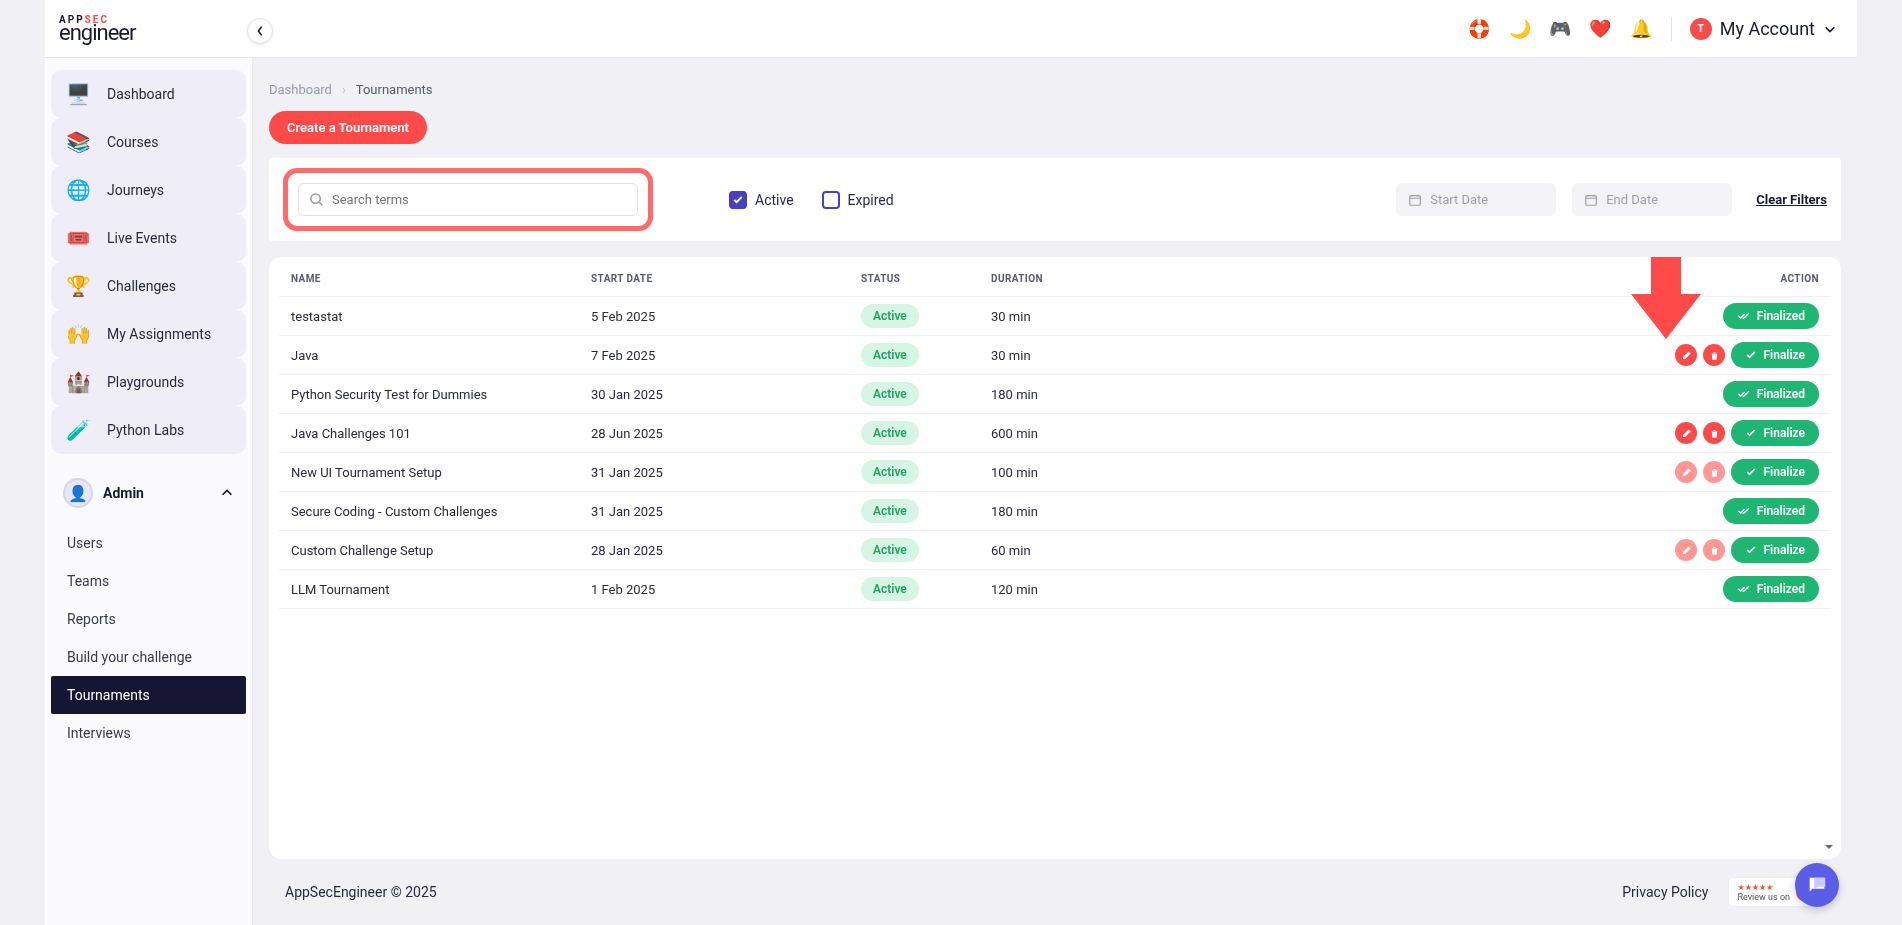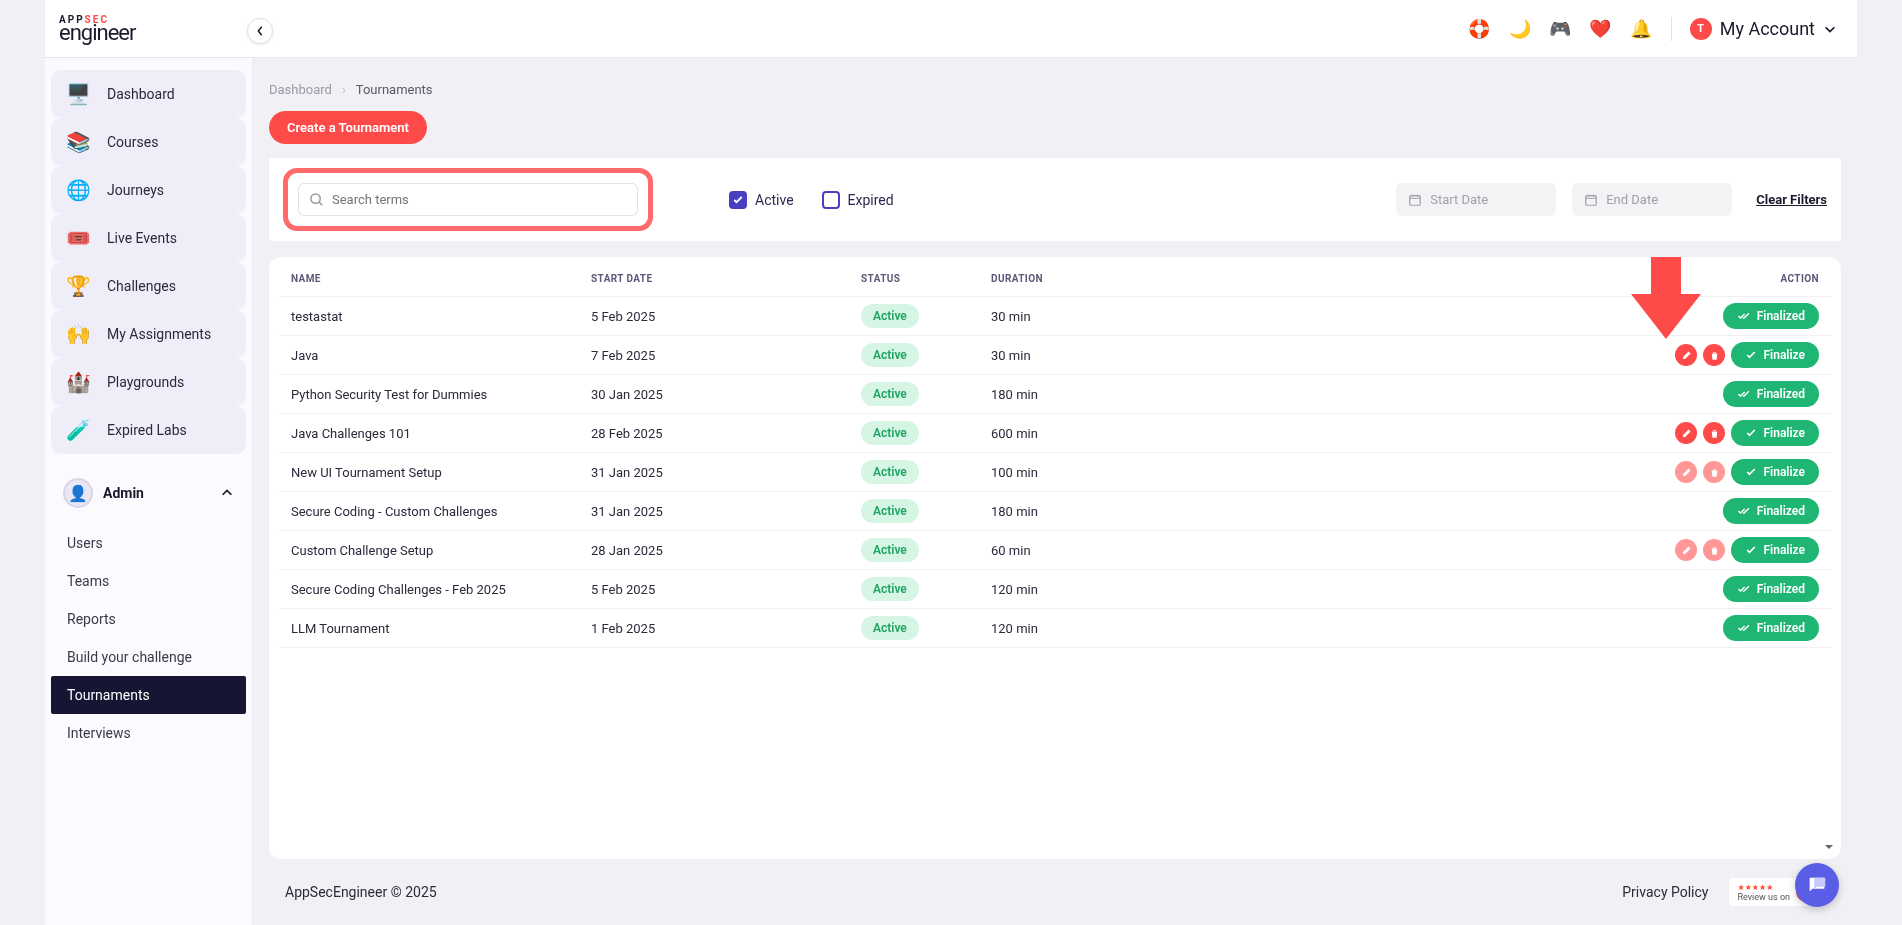--- a/index.html
+++ b/index.html
@@ -245,21 +245,21 @@
         <div class="nav-item">
           <span class="nav-icon">🙌</span>
           <span>My Assignments</span>
         </div>
         <div class="nav-item">
           <span class="nav-icon">🏰</span>
           <span>Playgrounds</span>
         </div>
         <div class="nav-item">
           <span class="nav-icon">🧪</span>
-          <span>Expired Labs</span>
+          <span>Python Labs</span>
         </div>
       </div>
     <div class="admin-header">
       <div class="left">
         <div class="admin-avatar">👤</div>
         <span class="admin-title">Admin</span>
       </div>
       <svg viewBox="0 0 16 16" width="14" height="14">
           <path d="M3 10l5-5 5 5" fill="none" stroke="#1a1a2e" stroke-width="2"></path>
         </svg>
@@ -394,21 +394,21 @@
                       <svg viewBox="0 0 20 16" width="14" height="12">
                         <path d="M2 8l3 3 6-6M8 11l2 0 7-7" fill="none" stroke="#fff" stroke-width="2"></path>
                       </svg>
                       <span>Finalized</span>
                     </button>
                   </div>
                 </td>
   </tr>
               <tr>
     <td>Java Challenges 101</td>
-    <td>28 Feb 2025</td>
+    <td>28 Jun 2025</td>
     <td><span class="status-badge">Active</span></td>
     <td>600 min</td>
     <td class="right">
                   <div class="action-cell">
                     <button class="icon-btn edit">
                       <svg viewBox="0 0 16 16">
                         <path d="M11 2l3 3-8 8H3v-3l8-8z" fill="#fff"></path>
                       </svg>
                     </button>
                     <button class="icon-btn delete">
@@ -482,36 +482,20 @@
                     <button class="icon-btn delete faded">
                       <svg viewBox="0 0 16 16">
                         <path d="M4 5h8l-1 9H5L4 5zm2-2h4v1H6V3z" fill="#fff"></path>
                       </svg>
                     </button>
                     <button class="pill-btn pill-finalize">
                       <svg viewBox="0 0 16 16" width="12" height="12">
                         <path d="M3 8l3 3 7-7" fill="none" stroke="#fff" stroke-width="2.3"></path>
                       </svg>
                       <span>Finalize</span>
-                    </button>
-                  </div>
-                </td>
-  </tr>
-              <tr>
-    <td>Secure Coding Challenges - Feb 2025</td>
-    <td>5 Feb 2025</td>
-    <td><span class="status-badge">Active</span></td>
-    <td>120 min</td>
-    <td class="right">
-                  <div class="action-cell">
-                    <button class="pill-btn pill-finalized">
-                      <svg viewBox="0 0 20 16" width="14" height="12">
-                        <path d="M2 8l3 3 6-6M8 11l2 0 7-7" fill="none" stroke="#fff" stroke-width="2"></path>
-                      </svg>
-                      <span>Finalized</span>
                     </button>
                   </div>
                 </td>
   </tr>
               <tr>
     <td>LLM Tournament</td>
     <td>1 Feb 2025</td>
     <td><span class="status-badge">Active</span></td>
     <td>120 min</td>
     <td class="right">

